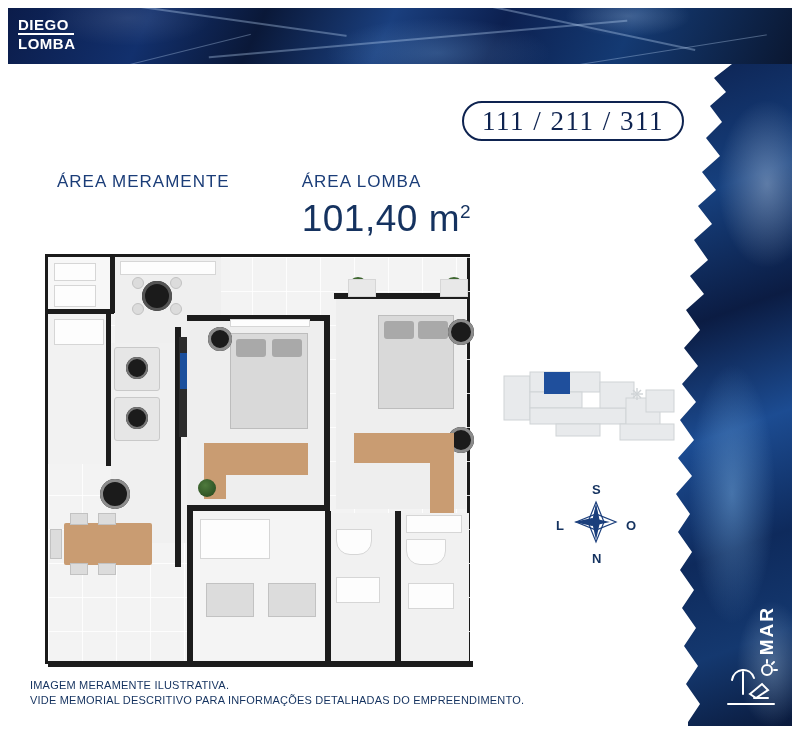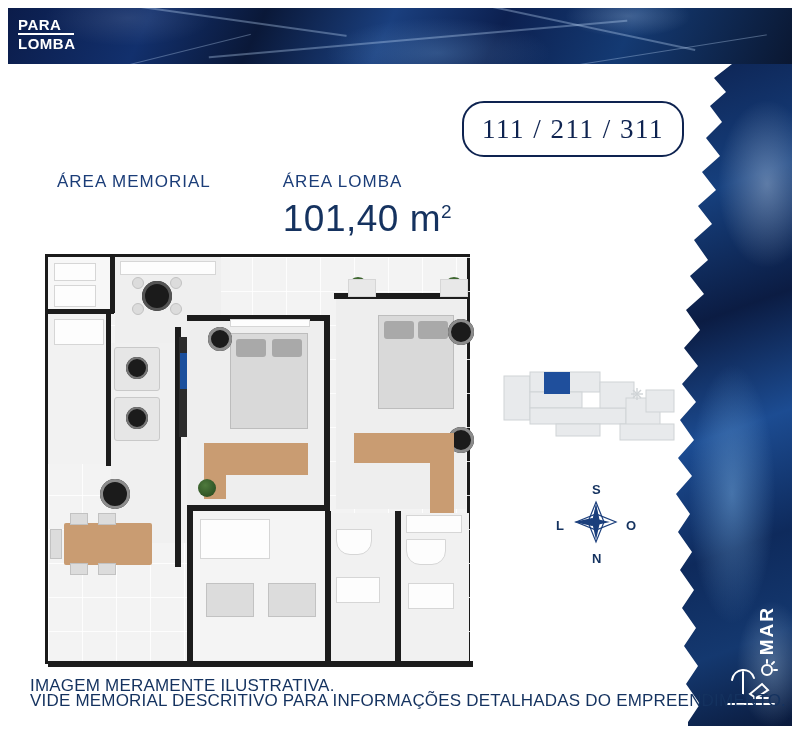--- a/index.html
+++ b/index.html
@@ -84,21 +84,21 @@
   #title {
     position: absolute; left: 57px; top: 96px;
     font-family: "Liberation Serif", serif;
     font-size: 46px;
     letter-spacing: 3px;
     color: #0e2350;
     font-weight: normal;
   }
   #unit-pill {
     position: absolute; left: 462px; top: 101px;
-    height: 56px;
+    height: 40px;
     padding: 0 18px;
     border: 2px solid #0e2350;
     border-radius: 22px;
     display: flex; align-items: center; justify-content: center;
     color: #0e2350;
     font-family: "Liberation Serif", serif;
     font-size: 27px;
     letter-spacing: 1.5px;
     background: #ffffff;
   }
@@ -155,39 +155,39 @@
   .gray-box { position: absolute; background: #dcdcdc; border: 1px solid #c2c2c2; }
 
   
   #keyplan { position: absolute; left: 500px; top: 362px; width: 190px; height: 90px; }
   #compass { position: absolute; left: 556px; top: 482px; width: 80px; height: 84px; }
 
   
   #disc {
     position: absolute; left: 30px; top: 678px;
     color: #14325f;
-    font-size: 17px;
+    font-size: 11px;
     line-height: 15px;
     letter-spacing: 0.2px;
   }
 </style>
 </head>
 <body>
 
 <div id="page">
 
   <div id="topbar">
     <div class="vein" style="left:40px; top:6px; width:300px; height:2px; transform:rotate(8deg);"></div>
     <div class="vein" style="left:200px; top:30px; width:420px; height:1.5px; transform:rotate(-5deg);"></div>
     <div class="vein" style="left:430px; top:14px; width:260px; height:2px; transform:rotate(12deg);"></div>
     <div class="vein" style="left:560px; top:42px; width:200px; height:1.2px; transform:rotate(-9deg);"></div>
     <div class="vein" style="left:95px; top:44px; width:150px; height:1.2px; transform:rotate(-14deg);"></div>
 
     <div id="logo">
-      <span class="ln">PARA</span>
+      <span class="ln">DIEGO</span>
       <span class="ln ln2">LOMBA</span>
     </div>
   </div>
 
   <div id="sea">
     <div class="fill"></div>
     <svg id="coast" viewBox="0 0 60 662" preserveAspectRatio="none">
       <path fill="#ffffff" d="M0,0 L60,0 L42,14 L54,28 L38,42 L50,58 L34,74 L48,92 L30,108
         L44,126 L26,142 L40,160 L22,176 L36,196 L18,212 L32,230 L14,246 L28,266 L12,284
         L26,302 L10,320 L24,338 L8,356 L22,376 L6,394 L20,412 L4,430 L18,450 L6,468
@@ -208,21 +208,21 @@
         <line x1="48" y1="10" x2="50" y2="8"></line>
         <line x1="4" y1="50" x2="50" y2="50"></line>
       </g>
     </svg>
   </div>
 
   <div id="unit-pill">111 / 211 / 311</div>
 
   <div id="areas">
     <div>
-      <div class="area-lbl">ÁREA MEMORIAL</div>
+      <div class="area-lbl">ÁREA MERAMENTE</div>
     </div>
     <div>
       <div class="area-lbl">ÁREA LOMBA</div>
       <div class="area-val">
         <span>101,40 m</span><sup>2</sup>
       </div>
     </div>
   </div>
 
   <div id="plan">

